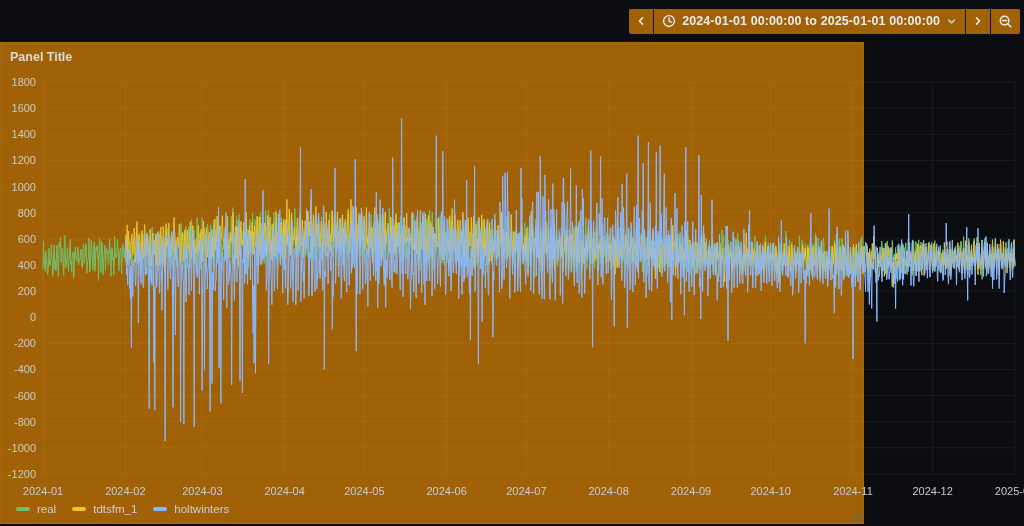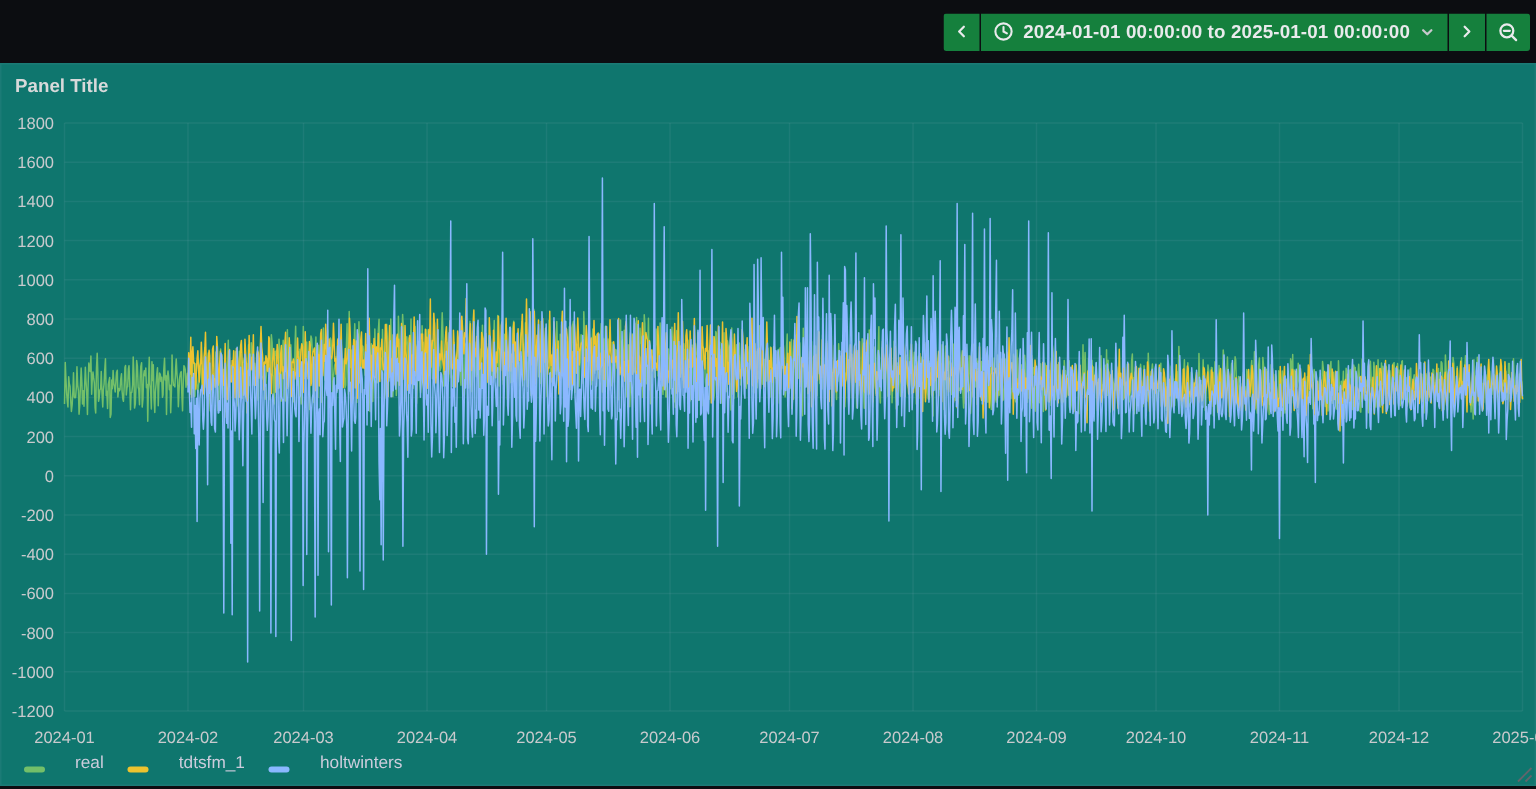--- a/index.html
+++ b/index.html
@@ -14,48 +14,48 @@
     position: absolute; top: 0; left: 0; width: 1024px; height: 42px;
     background: #0c0d11;
     display: flex; align-items: center; justify-content: flex-end;
     padding-right: 4px; gap: 8px;
   }
   .btn-group {
     display: flex; gap: 1px; border-radius: 2px; overflow: hidden;
   }
   .tb-btn {
     height: 25px; border: none; cursor: pointer;
-    background: #15803d; color: #e9eaec;
+    background: #a16207; color: #e9eaec;
     display: flex; align-items: center; gap: 6px;
     font-family: "Liberation Sans", sans-serif;
     font-size: 12px; padding: 0 8px;
   }
   .tb-btn svg { display: block; }
   .tb-btn.narrow { padding: 0 7px; }
   .time-label { font-weight: 700; font-size: 12.5px; letter-spacing: .1px; }
   .refresh-label { font-weight: 600; font-size: 12.5px; }
   .interval-label { font-weight: 600; font-size: 12.5px; }
   
   .panel {
-    position: absolute; top: 42px; left: 0; width: 1024px; height: 482px;
-    background: #0f766e;
+    position: absolute; top: 42px; left: 0; width: 864px; height: 482px;
+    background: #a16207;
     border: 1px solid rgba(204,204,220,0.07);
   }
   .panel-title {
     position: absolute; top: 7px; left: 9px;
     color: #d8d9da; font-size: 12.5px; font-weight: 600;
     cursor: pointer;
   }
   #chart { position: absolute; left: 0; top: 0; }
   .legend {
     position: absolute; left: 15px; top: 460px;
     display: flex; align-items: center; gap: 16px;
   }
   .legend-item {
-    display: flex; align-items: flex-end; gap: 20px; cursor: pointer;
+    display: flex; align-items: center; gap: 7px; cursor: pointer;
     color: #ccccdc; font-size: 11.5px;
   }
   .legend-swatch { width: 14px; height: 4px; border-radius: 2px; display: inline-block; }
   .resize-handle { position: absolute; right: 1px; bottom: 1px; cursor: nwse-resize; }
 </style>
 </head>
 <body>
 
 <div class="topbar">
   <div class="btn-group">

